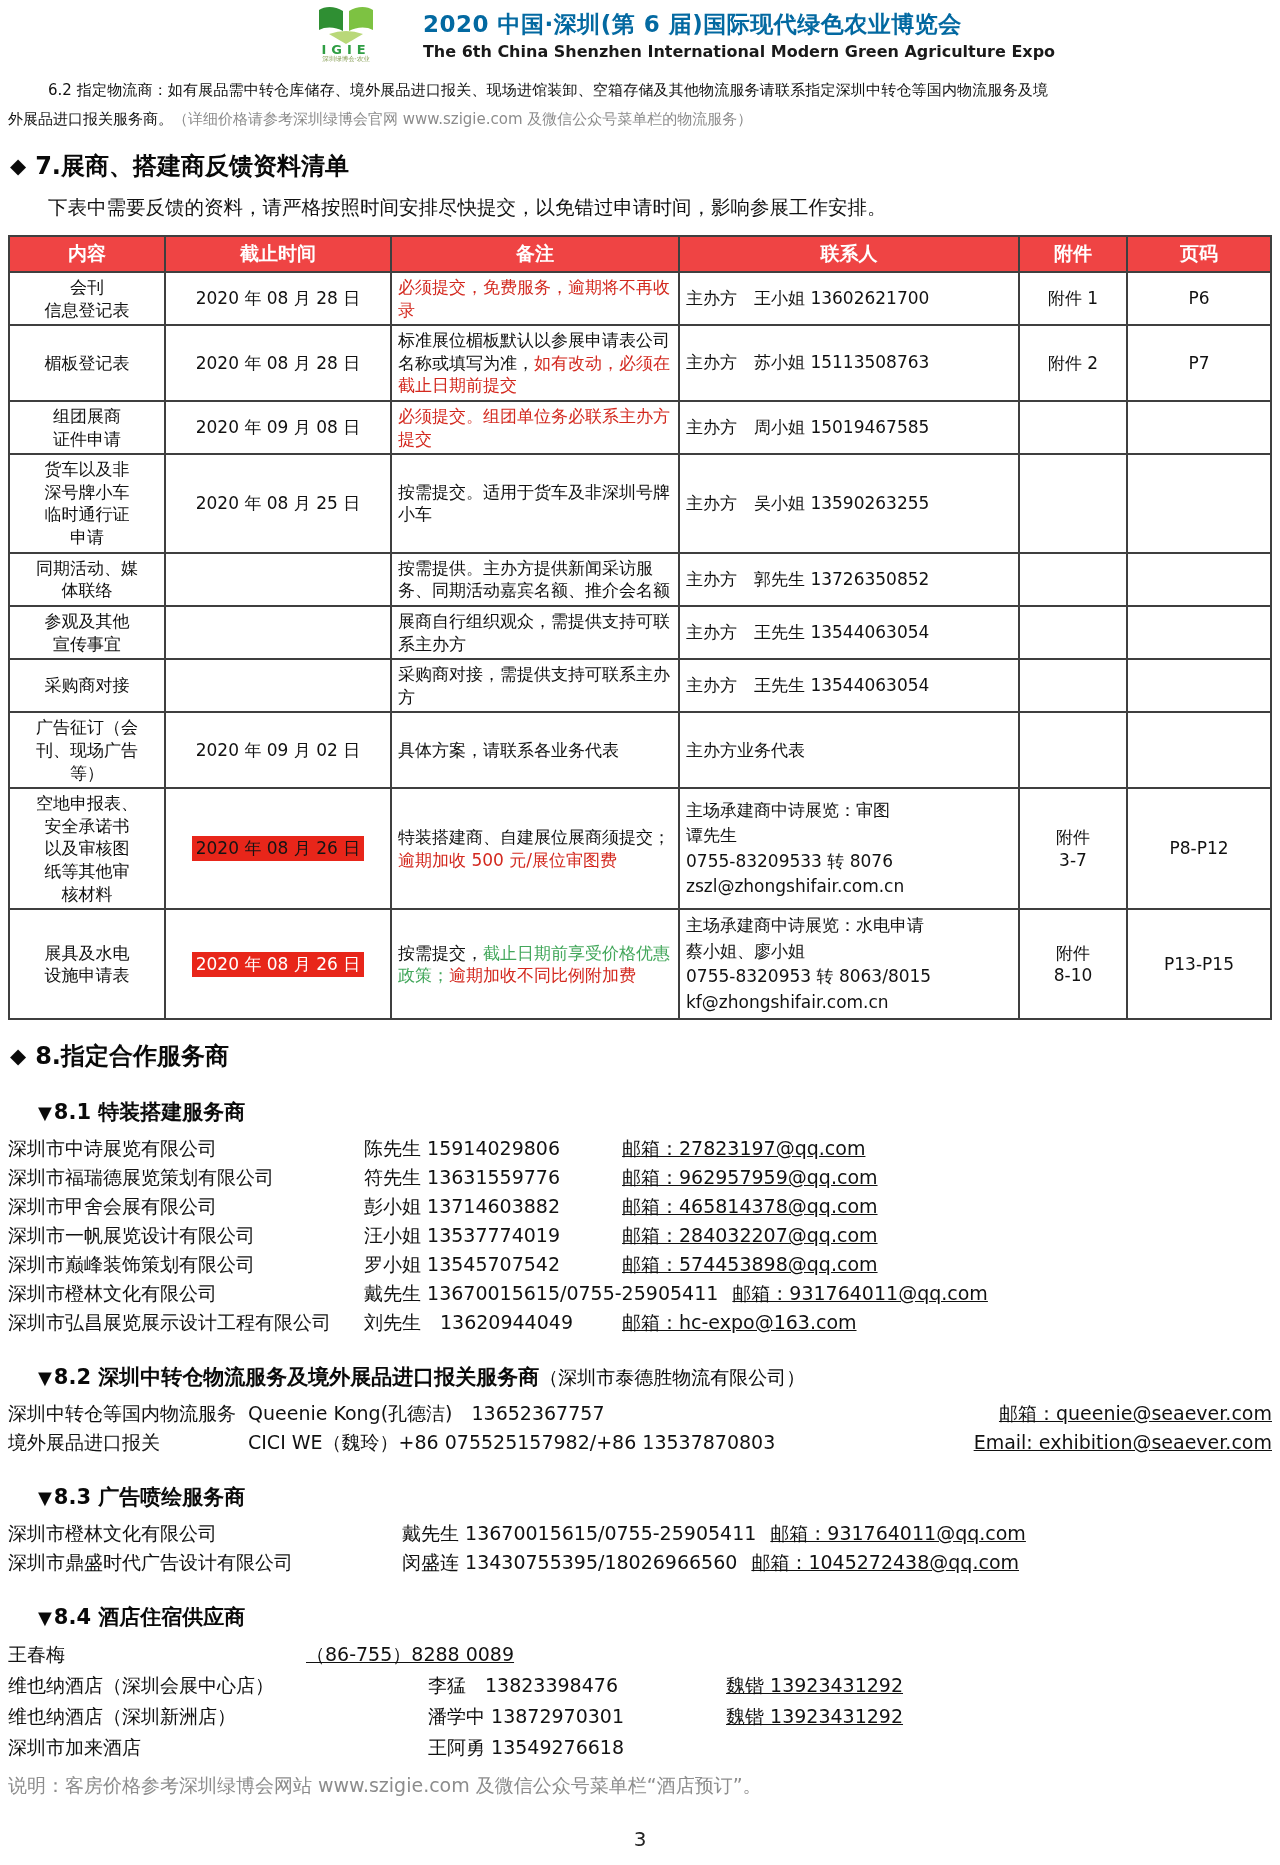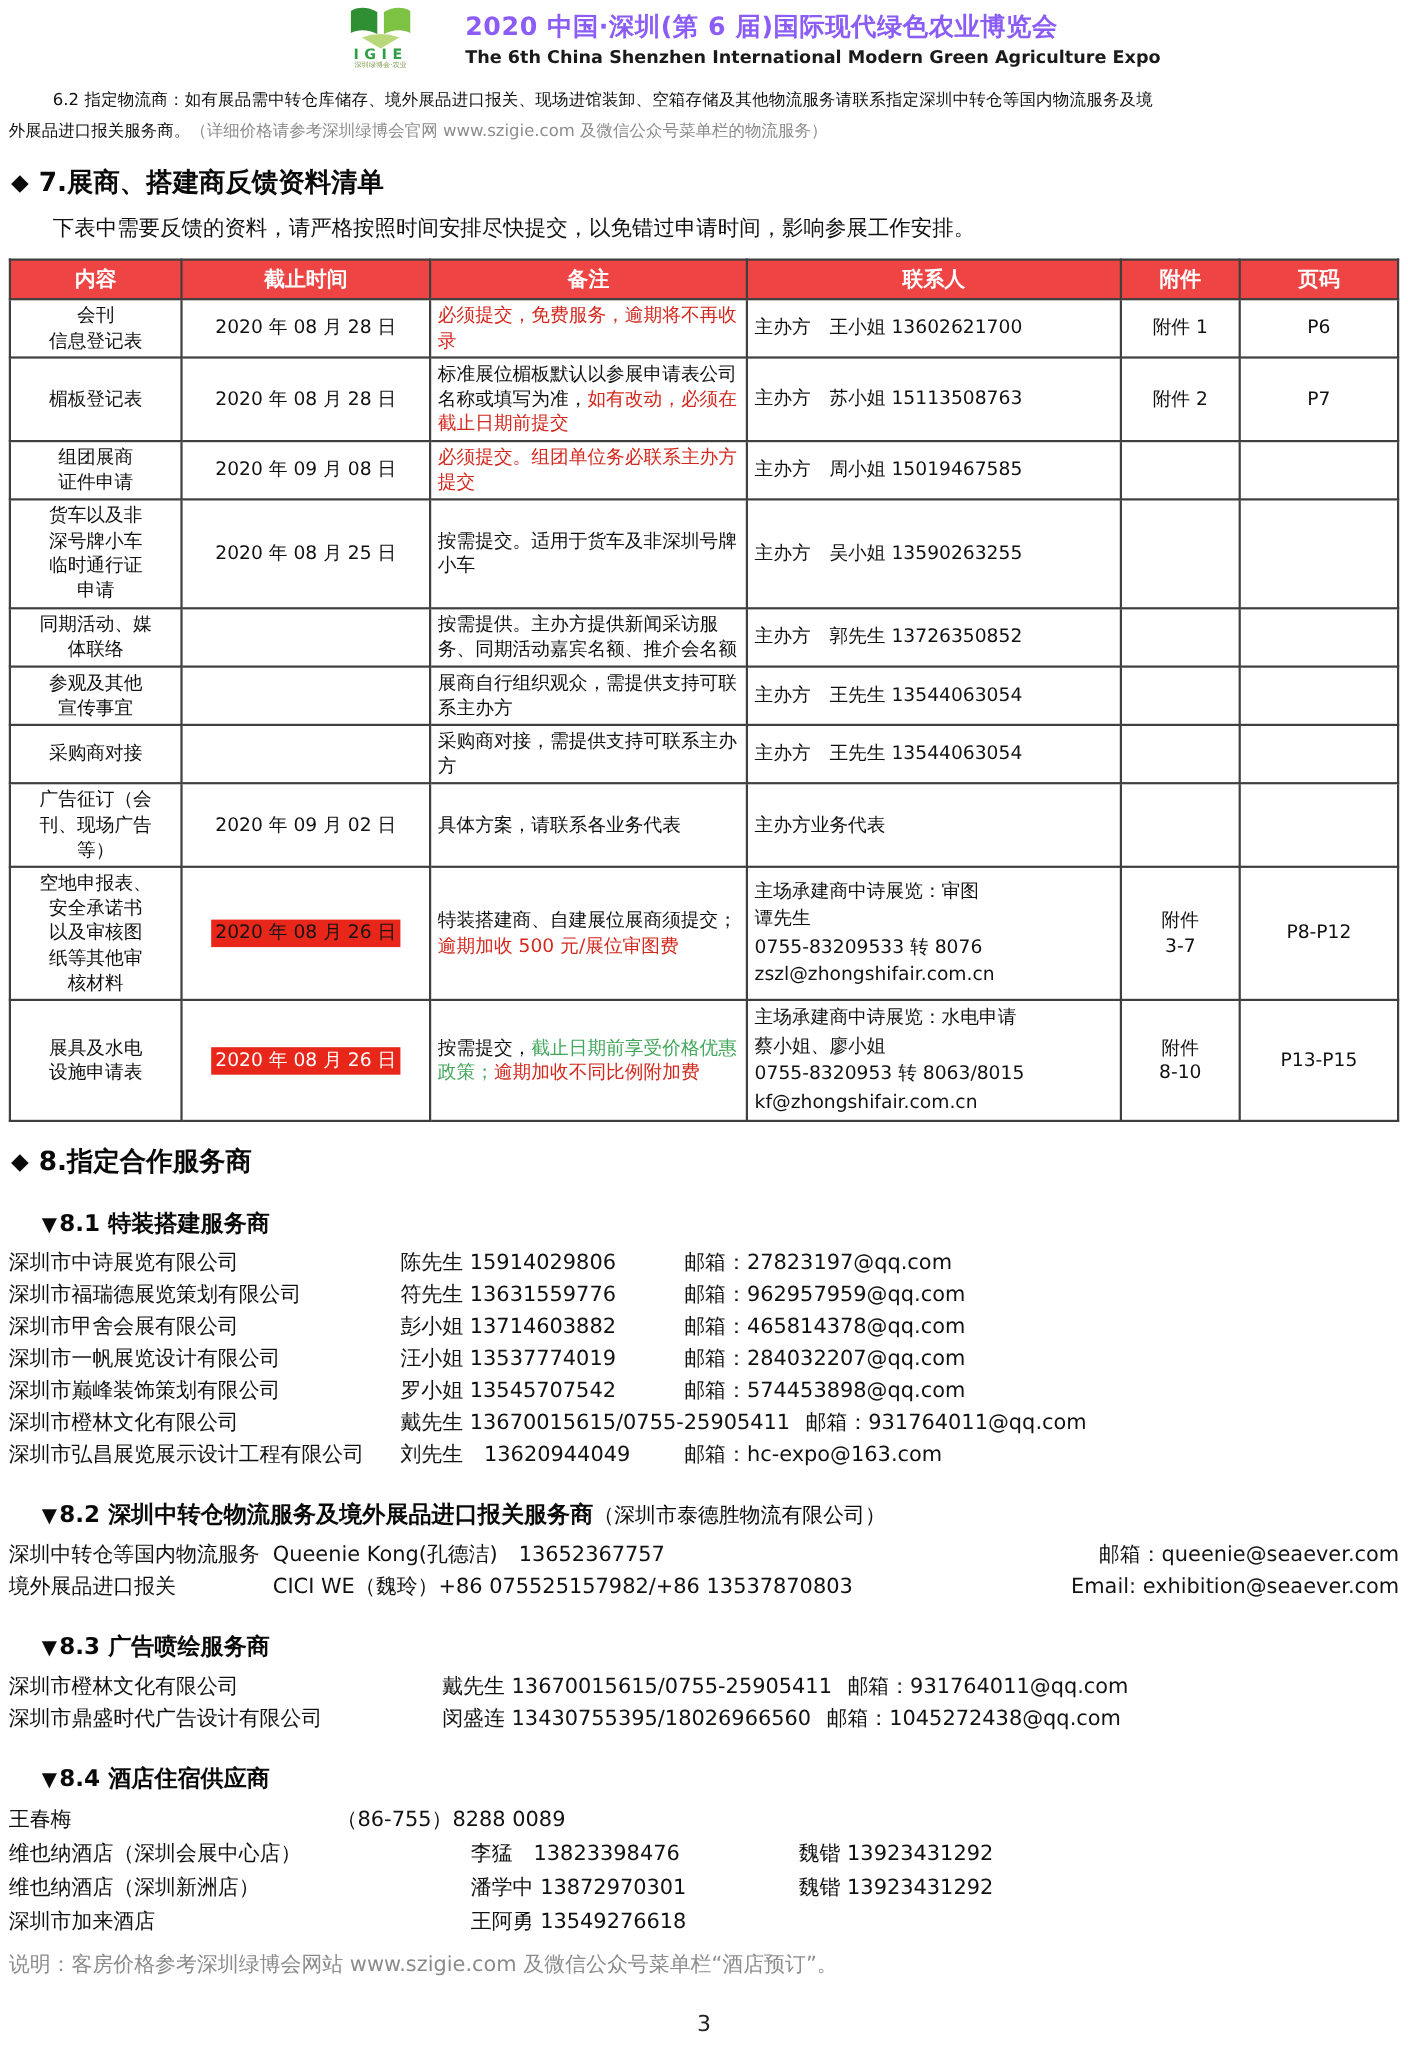--- a/index.html
+++ b/index.html
@@ -5,21 +5,21 @@
   html,body{margin:0;padding:0;}
   body{
     width:1280px;height:1865px;background:#ffffff;color:#111;
     font-family:"DejaVu Sans","Liberation Sans",sans-serif;
     overflow:hidden;position:relative;
   }
   .page{padding:4px 8px 0 8px;}
 
   
   .hdr{display:flex;justify-content:center;align-items:center;gap:16px;transform:translateX(30px);}
-  .title-cn{font-size:23px;font-weight:bold;letter-spacing:.5px;color:#8b5cf6;}
+  .title-cn{font-size:23px;font-weight:bold;letter-spacing:.5px;color:#0369a1;}
   .title-en{font-size:16px;font-weight:600;color:#1a1a1a;margin-top:2px;}
 
   
   .p62{width:1040px;margin-top:10px;font-size:15px;line-height:29px;text-align:justify;text-indent:40px;}
   .c-gray{color:#8c8c8c;}
   .h-main{font-size:24px;font-weight:bold;margin:16px 0 0 2px;display:flex;align-items:center;gap:9px;color:#0a0a0a;}
   .diamond{font-size:21px;line-height:1;}
   .intro{font-size:19.5px;margin-top:12px;text-indent:40px;width:1040px;}
 
   
@@ -48,21 +48,21 @@
   .hl-white{background:#e8261a;color:#ffffff;padding:1px 4px;}
 
   
   .sub-head{font-size:21px;font-weight:bold;margin:26px 0 8px 30px;display:flex;align-items:baseline;color:#0a0a0a;}
   .tri{margin-right:2px;font-size:18px;}
   .suffix{font-weight:normal;font-size:19px;}
   .plist{width:1264px;}
   .pline{display:flex;font-size:19px;line-height:29px;align-items:baseline;}
   .pname{flex:0 0 auto;}
   .pc2{flex:0 0 auto;}
-  .pc3{flex:0 0 auto;margin-left:14px;}
+  .pc3{flex:0 0 auto;margin-left:14px;text-decoration:underline;}
   .s81 .pname{min-width:356px;}
   .s81 .pc2{min-width:244px;}
   .s82 .pname{min-width:240px;}
   .s82 .pc2{min-width:420px;}
   .s82 .pc3{margin-left:auto;}
   .s83 .pname{min-width:394px;}
   .s83 .pc2{min-width:330px;}
   .s84 .pline{line-height:31px;}
   .s84 .pname{min-width:420px;}
   .s84 .pc2{min-width:284px;}

